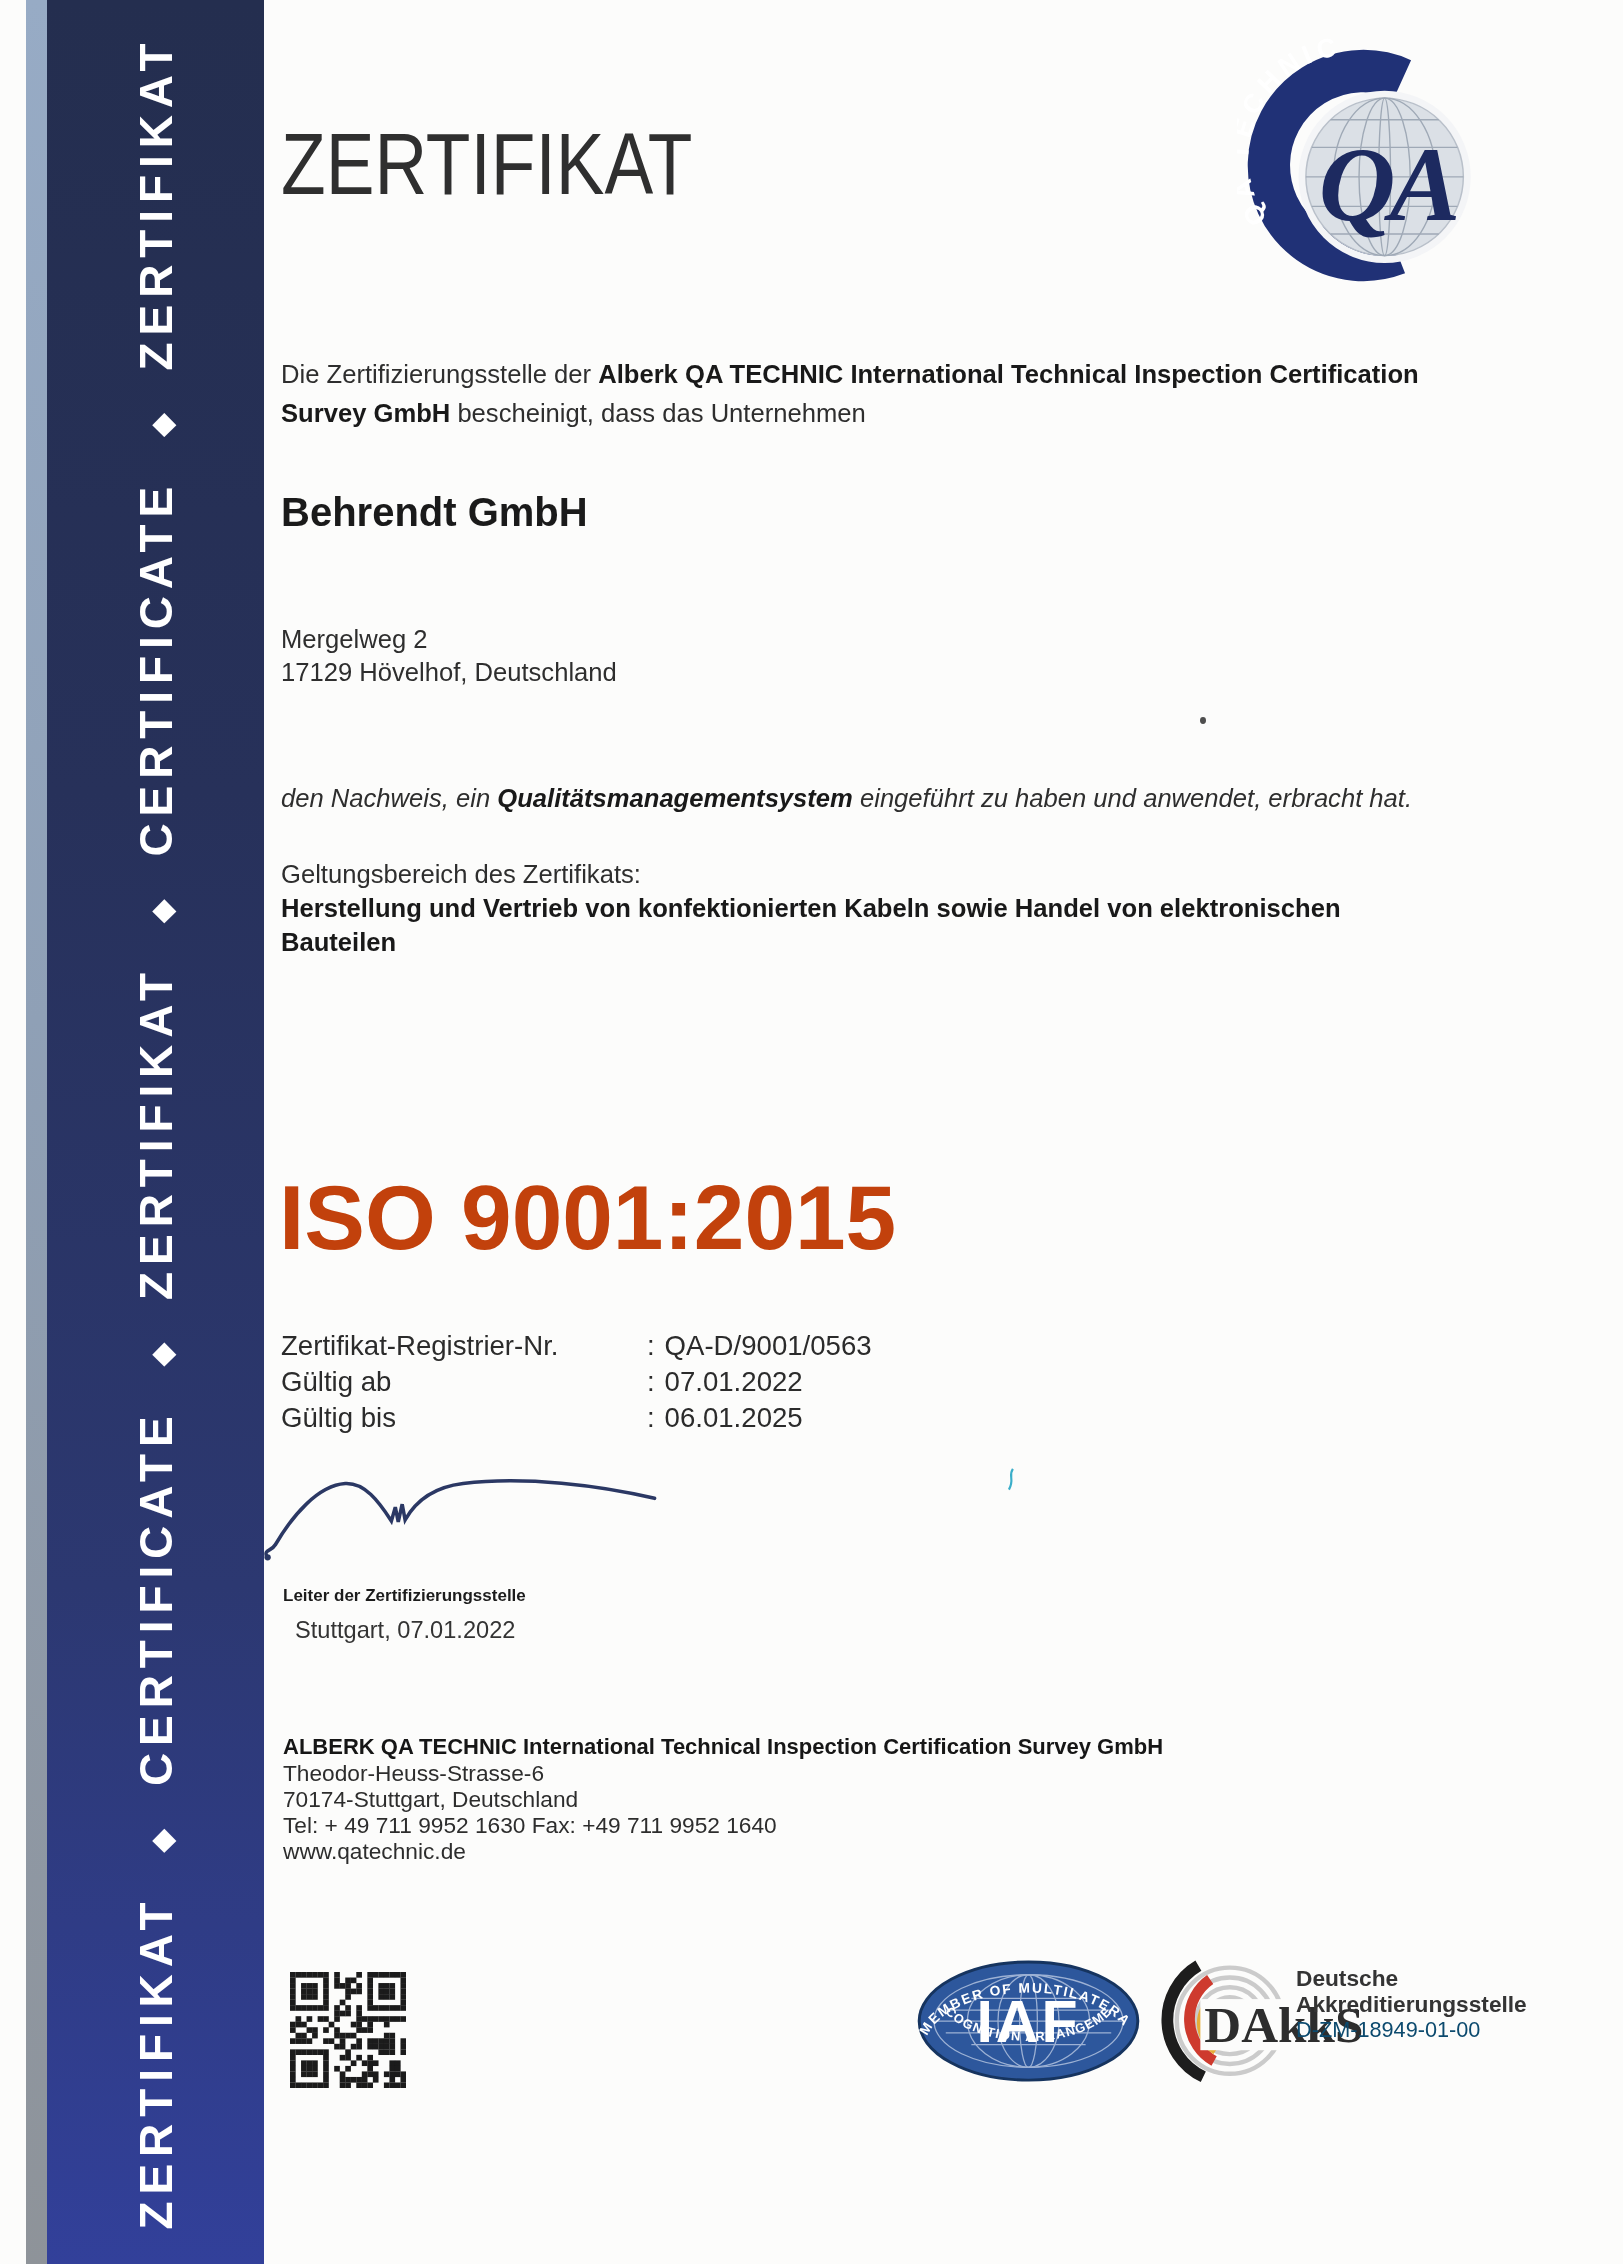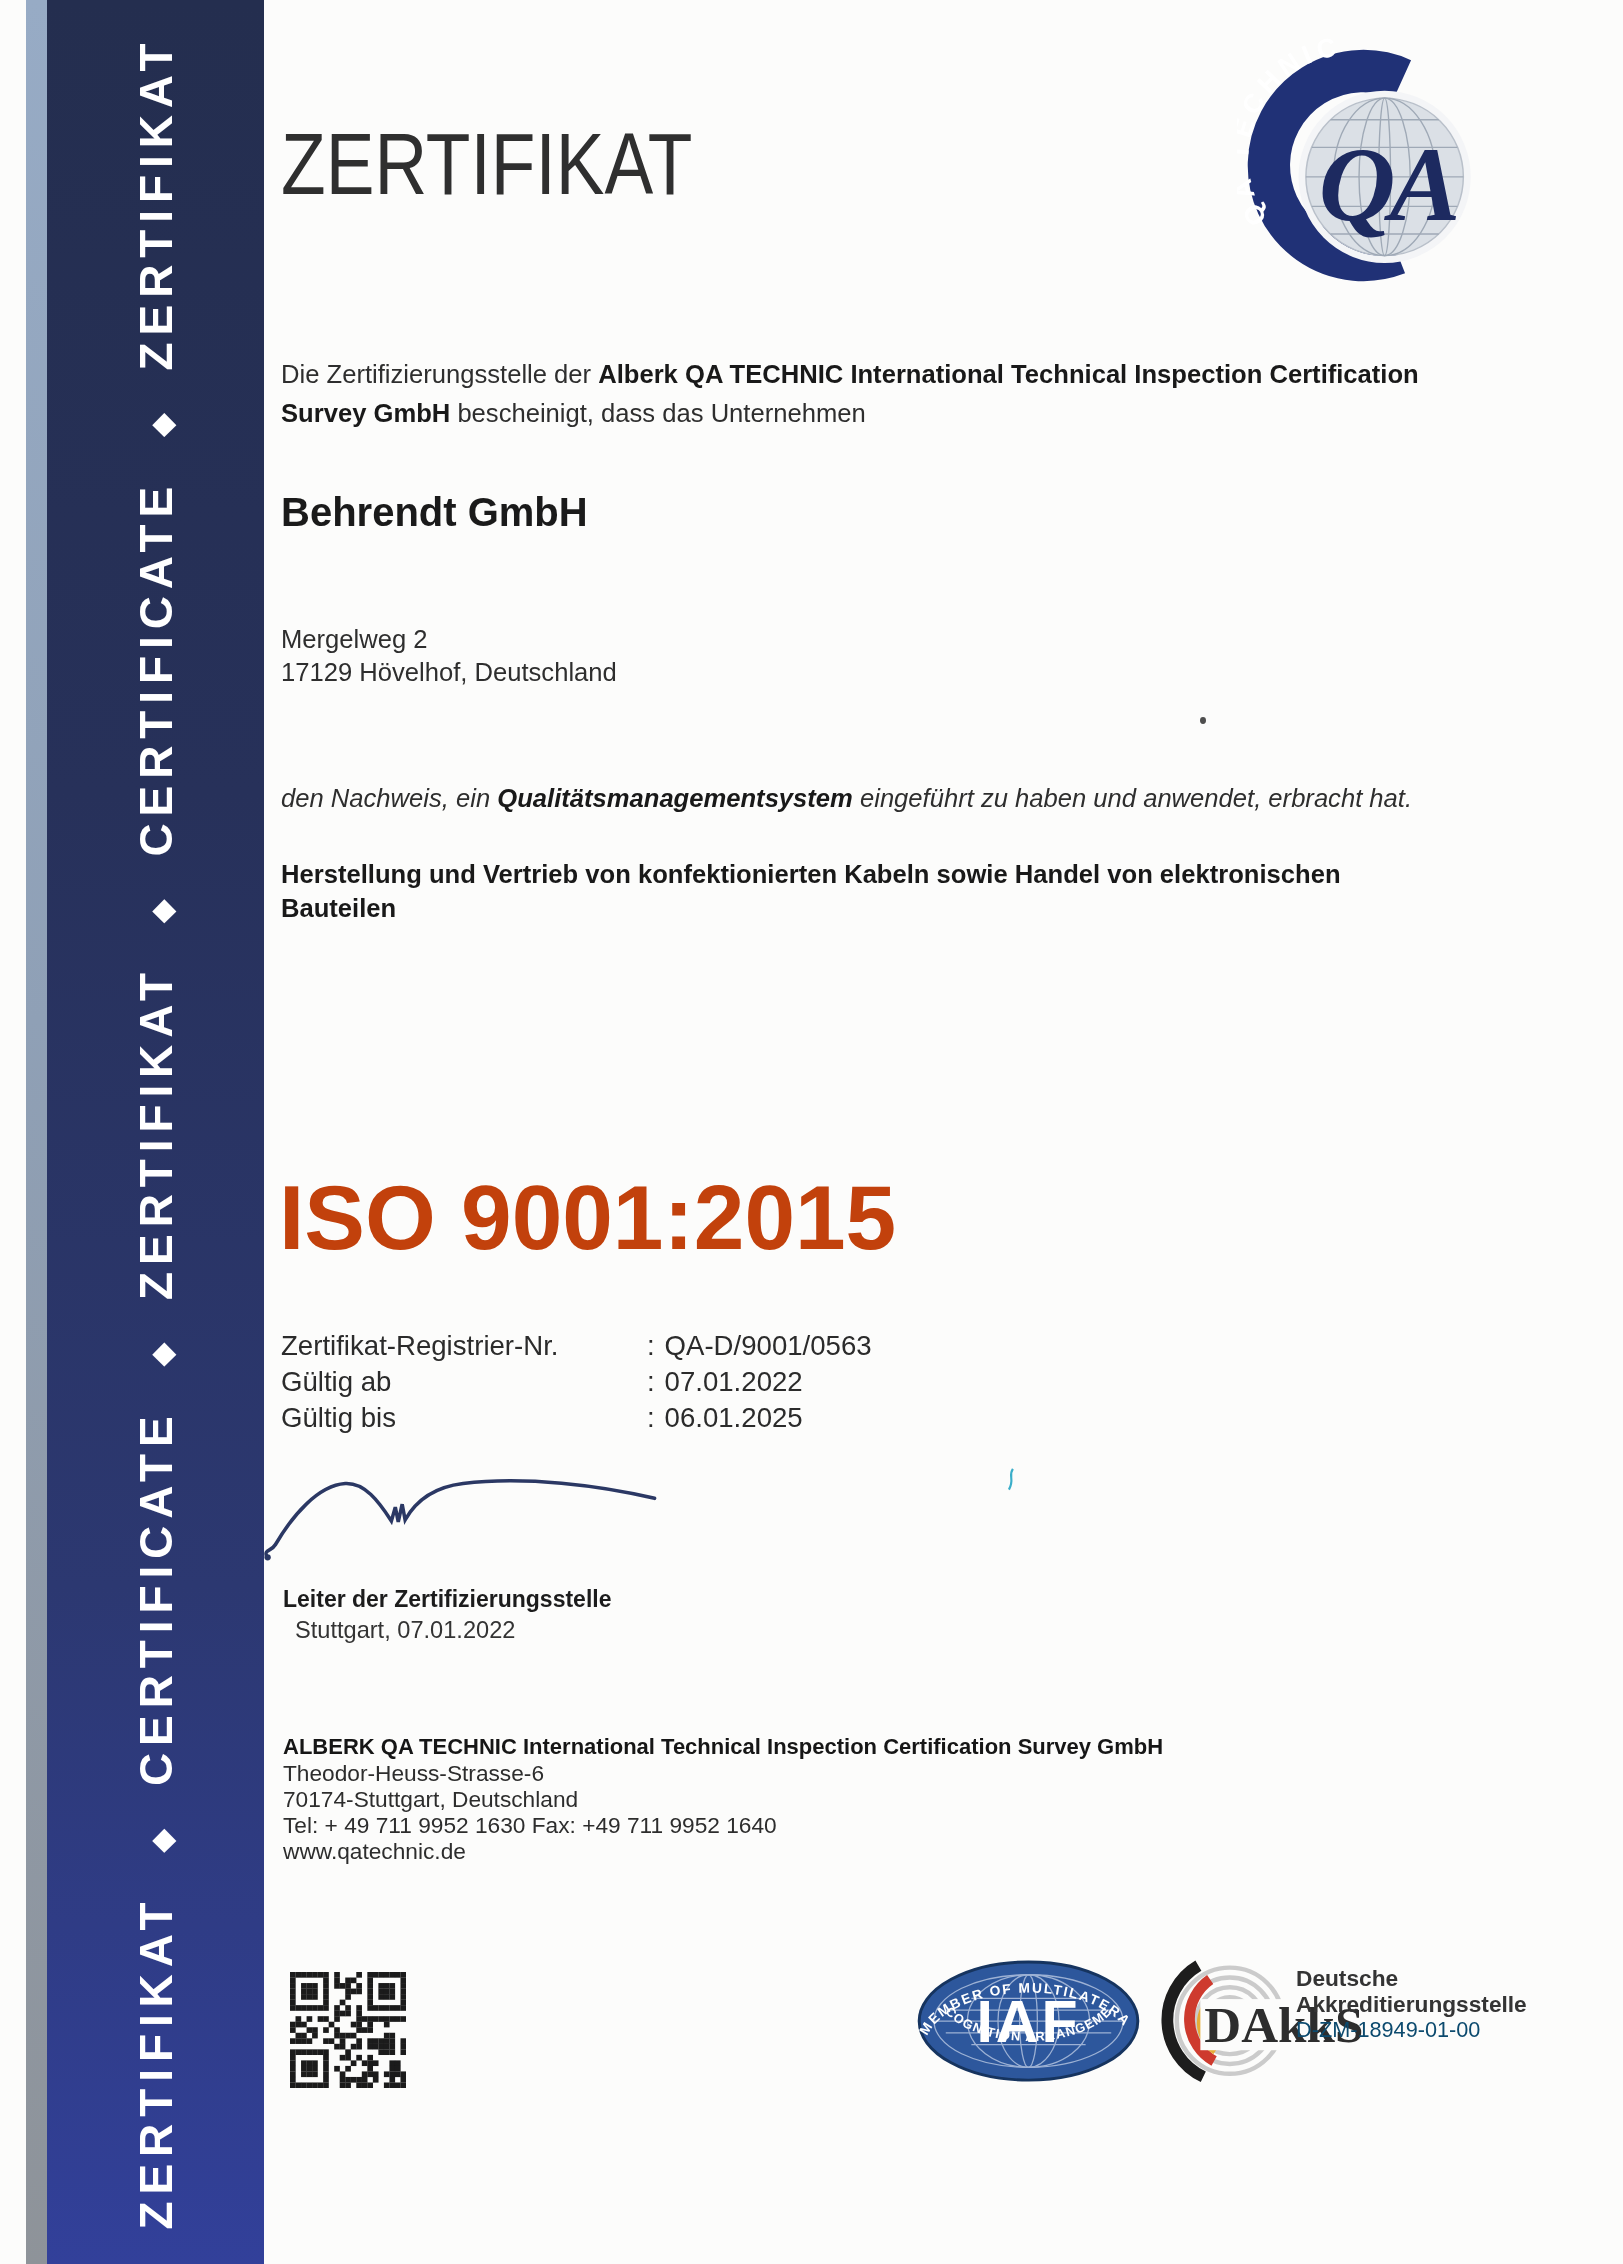--- a/index.html
+++ b/index.html
@@ -38,21 +38,21 @@
   .intro { top:355px; width:1172px; }
   .company-name { position:absolute; left:281px; top:490px; font-size:40px; font-weight:bold; color:#1a1a1a; }
   .address { top:623px; line-height:32.5px; }
   .statement { top:779px; width:1231px;font-style:italic; }
   .scope { top:857px; width:1148px; line-height:34px; }
   .audit { top:1021px; width:1059px; line-height:34px; }
   .iso { position:absolute; left:279px; top:1166px; font-size:91px; font-weight:bold; color:#c2410c; letter-spacing:0px; white-space:nowrap; }
   .registry { position:absolute; left:281px; top:1328px; font-size:27.6px; line-height:36px; color:#2b2b2b; }
   .reg-row .reg-label { display:inline-block; width:366px; }
   .reg-row .reg-colon { display:inline-block; margin-right:9.9px; }
-  .sig-role { position:absolute; left:283px; top:1586px; font-size:23px; font-weight:bold; color:#1c1c1c; }
+  .sig-role { position:absolute; left:283px; top:1586px; font-size:17px; font-weight:bold; color:#1c1c1c; }
   .sig-date { position:absolute; left:295px; top:1617px; font-size:23.6px; color:#333; }
   .issuer { position:absolute; left:283px; top:1734px; font-size:22.7px; line-height:26px; color:#2d2d2d; }
   .issuer .name { font-size:22px; font-weight:bold; color:#161616; }
   
   .speck { position:absolute; background:#4e4e4e; border-radius:50%; }
   
   .qa-logo   { position:absolute; left:1237px; top:35px; }
   .iaf-logo  { position:absolute; left:914px;  top:1958px; }
   .dakks-logo{ position:absolute; left:1155px; top:1948px; }
   .dakks-text{ position:absolute; left:1296px; top:1966px; font-size:22.7px; line-height:25.6px; color:#343434; }
@@ -109,20 +109,21 @@
 
   <div class="company-name">Behrendt GmbH</div>
   <div class="para address">
     <div>Mergelweg 2</div>
     <div>17129 Hövelhof, Deutschland</div>
   </div>
 
   <p class="para statement"><span>den Nachweis, ein </span><b>Qualitätsmanagementsystem</b><span> eingeführt zu haben und anwendet, erbracht hat.</span></p>
 
   <div class="para scope">
+    <div>Geltungsbereich des Zertifikats:</div>
     <div class="b">Herstellung und Vertrieb von konfektionierten Kabeln sowie Handel von elektronischen Bauteilen</div>
   </div>
 
 
   <div class="iso">ISO 9001:2015</div>
 
   <div class="registry">
     <div class="reg-row">
       <span class="reg-label">Zertifikat-Registrier-Nr.</span><span class="reg-colon">:</span><span>QA-D/9001/0563</span>
     </div>

